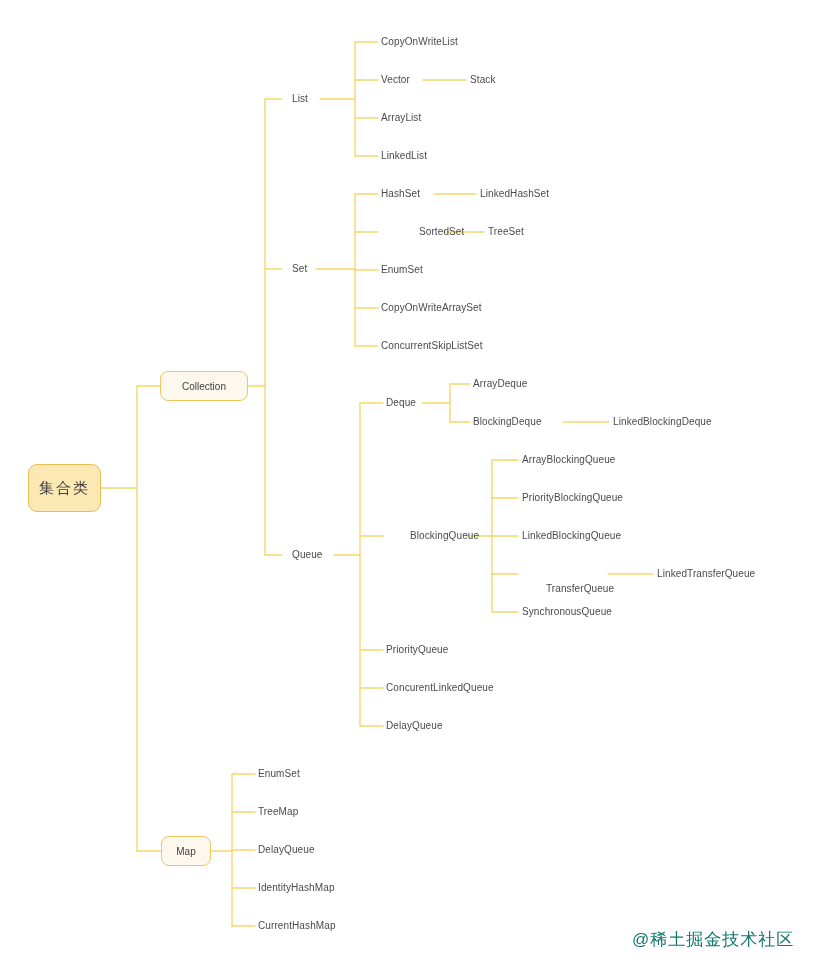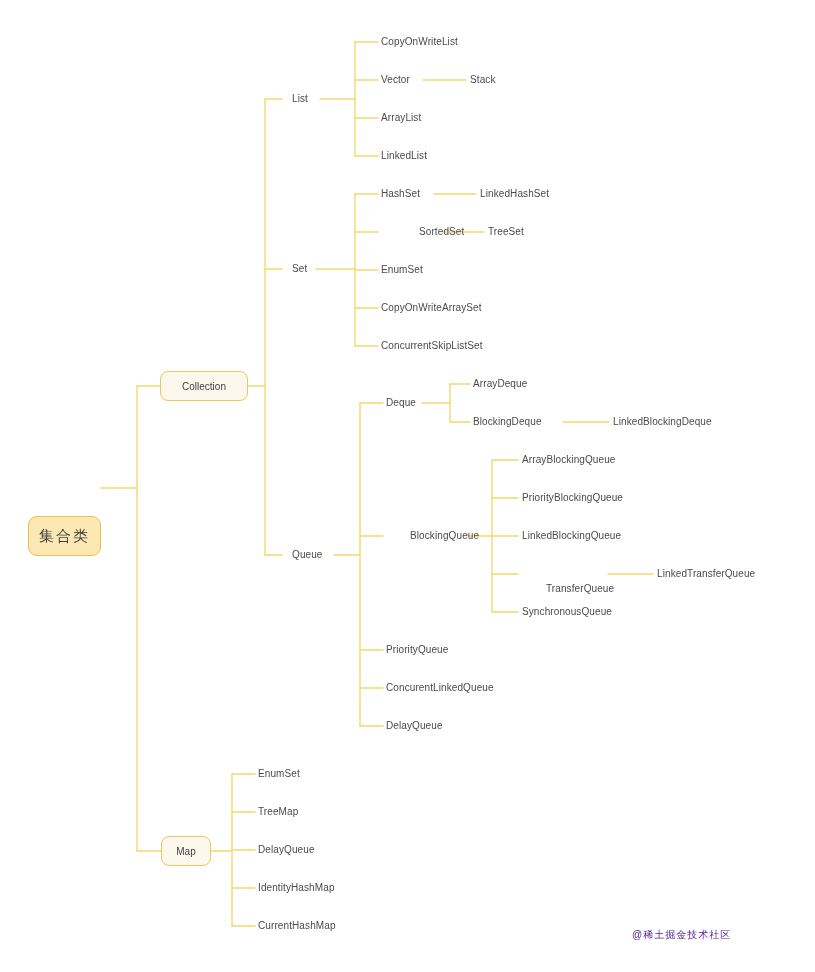--- a/index.html
+++ b/index.html
@@ -52,22 +52,22 @@
     font-size: 15px;
     letter-spacing: 2px;
     border-radius: 9px;
   }
   .branch-node {
     background: #FDF8EE;
     font-size: 10px;
   }
   .watermark {
     position: absolute;
-    color: #4c1d95;
-    font-size: 10px;
+    color: #0f766e;
+    font-size: 17px;
     letter-spacing: 1px;
     white-space: nowrap;
   }
 </style>
 </head>
 <body>
 
 <div id="canvas">
 
   <svg id="wires" viewBox="0 0 815 972" xmlns="http://www.w3.org/2000/svg">
@@ -136,21 +136,21 @@
       <path d="M211,851 H232"></path>
       <path d="M232,774 V926"></path>
       <path d="M232,774 H255"></path>
       <path d="M232,812 H255"></path>
       <path d="M232,850 H255"></path>
       <path d="M232,888 H255"></path>
       <path d="M232,926 H255"></path>
     </g>
   </svg>
 
-  <div class="boxnode root-node" style="left:28px; top:488px; width:73px; height:40px;margin-top:48px;">
+  <div class="boxnode root-node" style="left:28px; top:488px; width:73px; height:48px;">
     <span>集合类</span>
   </div>
 
   <div class="boxnode branch-node" style="left:160px; top:386px; width:88px; height:30px;">
     <span>Collection</span>
   </div>
 
   <div class="boxnode branch-node" style="left:161px; top:851px; width:50px; height:30px;">
     <span>Map</span>
   </div>

